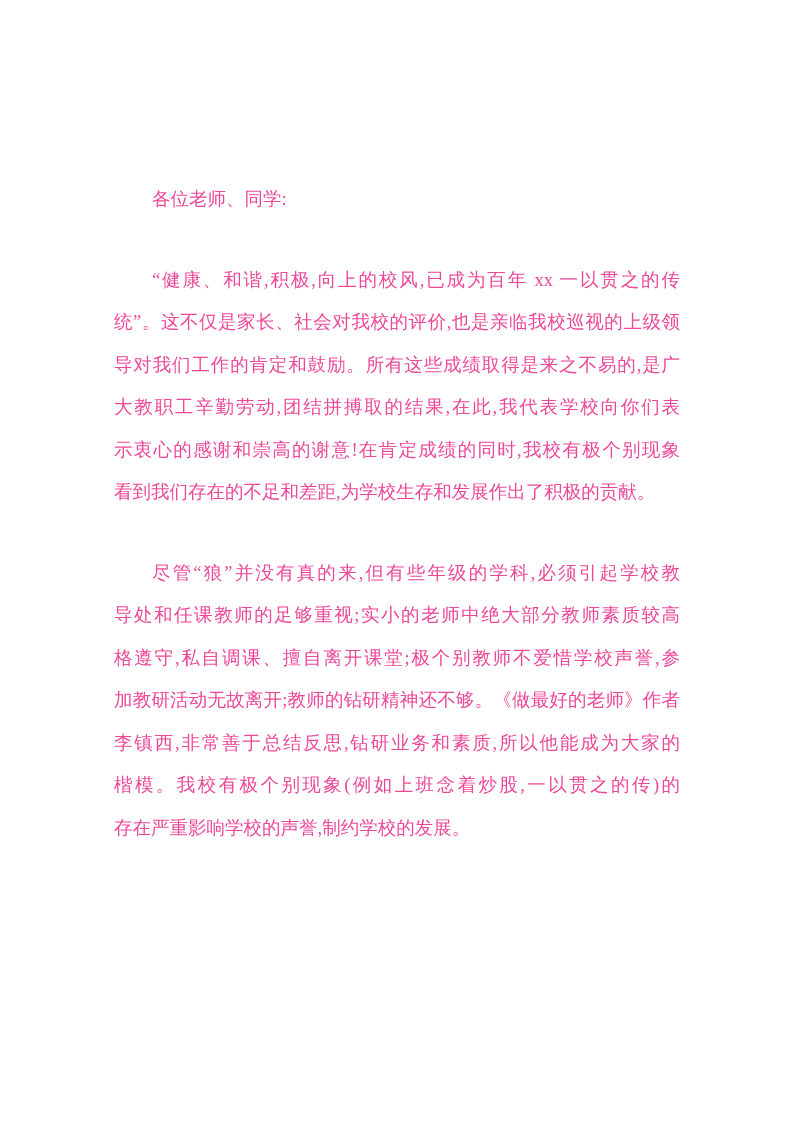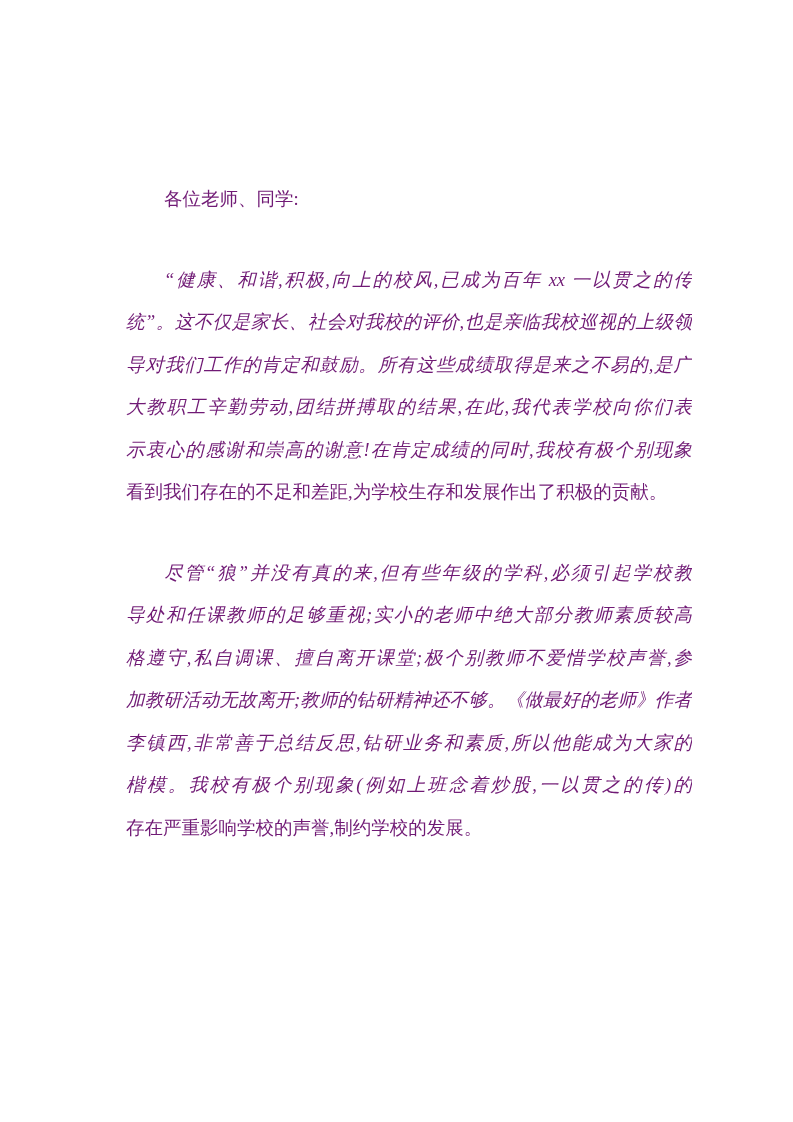--- a/index.html
+++ b/index.html
@@ -17,41 +17,39 @@
     width: 793px;
     height: 1122px;
     background: #ffffff;
     overflow: hidden;
   }
   .text-block {
     position: absolute;
     left: 114px;
     top: 178px;
     width: 566px;
-    color: #701a75;
+    color: #ec4899;
     font-size: 18.5px;
     line-height: 42.5px;
-    margin-left: 12px;
   }
   .para {
     margin: 0;
     padding: 0;
   }
   .para + .para {
     margin-top: 38px;
   }
   .ln {
     text-align: justify;
     overflow: hidden;
     white-space: normal;
   }
   
   .jl {
     text-align-last: justify;
-    font-style: italic;
   }
   
   .ll {
     text-align-last: left;
   }
   
   .ind {
     text-indent: 38px;
   }
 </style>

